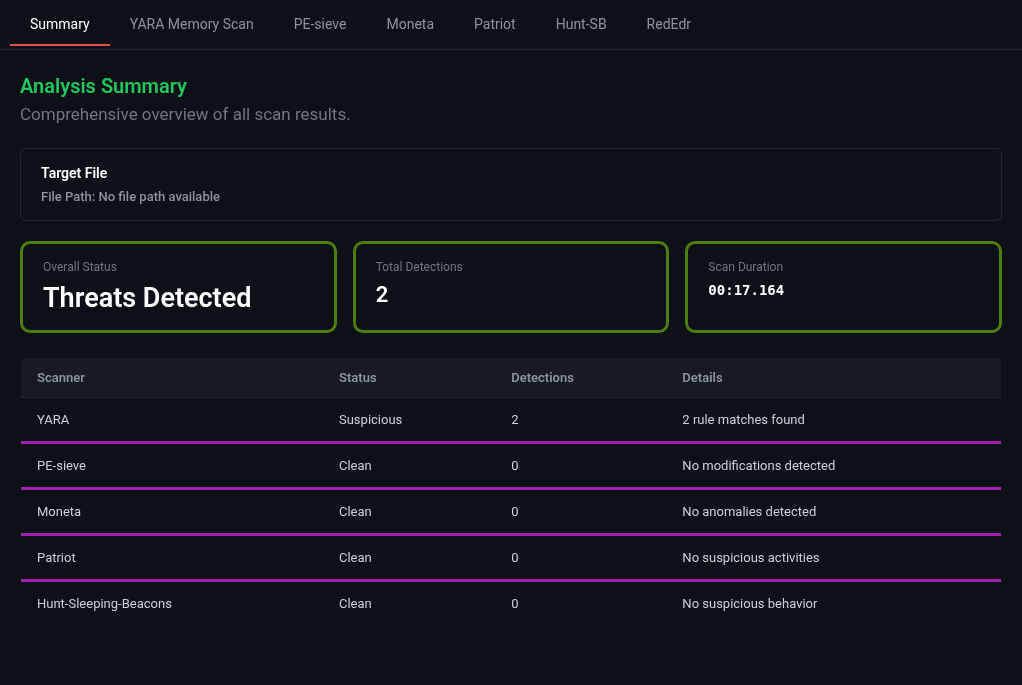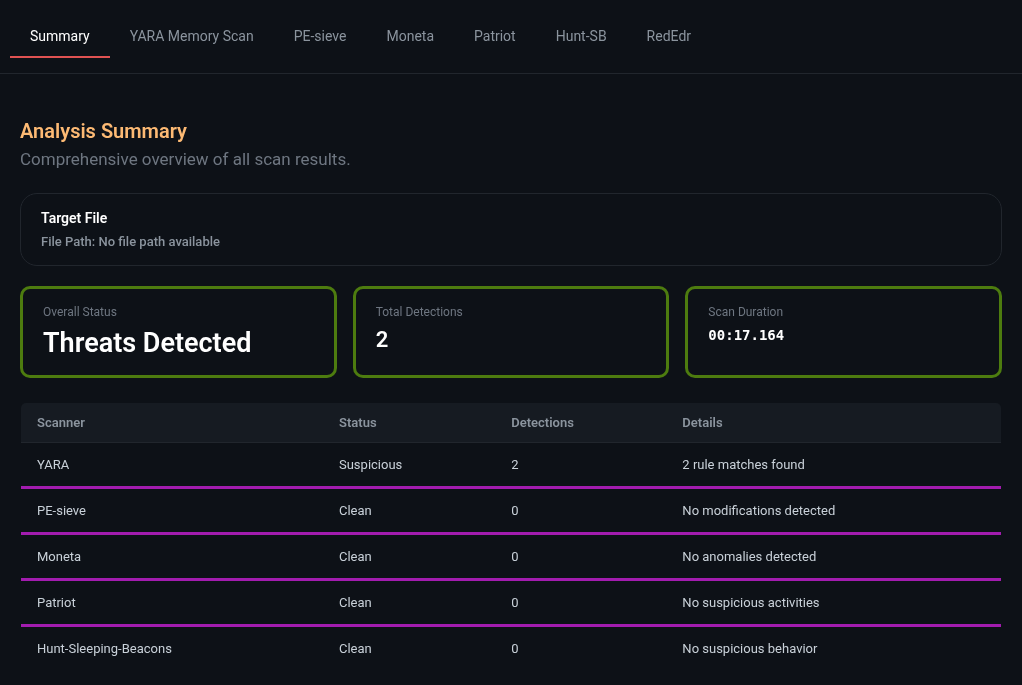--- a/index.html
+++ b/index.html
@@ -17,21 +17,21 @@
       min-height: 685px;
       overflow-x: hidden;
     }
 
     
     .tab-bar {
       display: flex;
       align-items: center;
       background-color: #0d1117;
       border-bottom: 1px solid #21262d;
-      padding: 16px 10px;
+      padding: 4px 10px;
     }
 
     .tab-item {
       padding: 12px 20px;
       cursor: pointer;
       color: #8b949e;
       font-size: 14px;
       white-space: nowrap;
       border-bottom: 2px solid transparent;
       margin-bottom: -1px;
@@ -44,35 +44,34 @@
 
     
     .main-content {
       padding: 24px 20px;
     }
 
     
     .page-title {
       font-size: 20px;
       font-weight: 600;
-      color: #fdba74;
+      color: #22c55e;
       margin-bottom: 6px;
-      margin-top: 21px;
     }
 
     .page-subtitle {
       font-size: 17px;
       color: #6e7681;
       margin-bottom: 24px;
     }
 
     
     .target-file-card {
       border: 1px solid #21262d;
-      border-radius: 17px;
+      border-radius: 6px;
       padding: 16px 20px;
       margin-bottom: 20px;
       background-color: #0d1117;
     }
 
     .target-file-title {
       font-size: 14px;
       font-weight: 600;
       color: #ffffff;
       margin-bottom: 8px;

